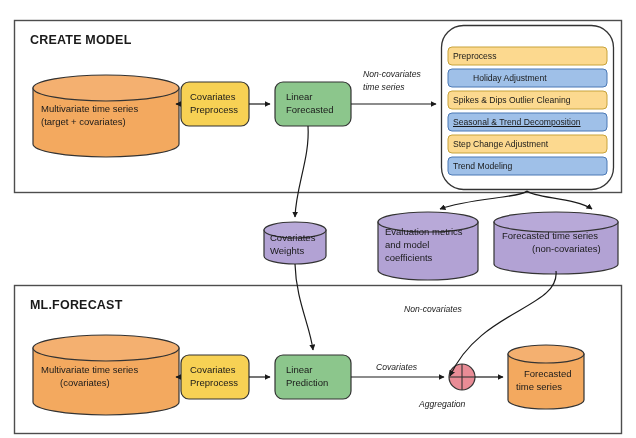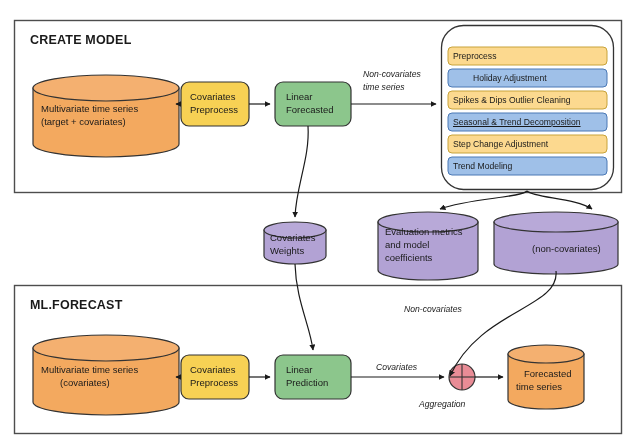--- a/index.html
+++ b/index.html
@@ -132,20 +132,21 @@
   <div class="txt steplabel" style="left:453px;top:131px;">Step Change Adjustment</div>
   <div class="txt steplabel" style="left:453px;top:153px;">Trend Modeling</div>
 
   <div class="txt nodelabel" style="left:270px;top:224px;">Covariates</div>
   <div class="txt nodelabel" style="left:270px;top:237px;">Weights</div>
 
   <div class="txt nodelabel" style="left:385px;top:218px;">Evaluation metrics</div>
   <div class="txt nodelabel" style="left:385px;top:231px;">and model</div>
   <div class="txt nodelabel" style="left:385px;top:244px;">coefficients</div>
 
+  <div class="txt nodelabel" style="left:502px;top:222px;">Forecasted time series</div>
   <div class="txt nodelabel" style="left:532px;top:235px;">(non-covariates)</div>
 
   <div class="txt grouplabel" style="left:30px;top:290px;">ML.FORECAST</div>
 
   <div class="txt nodelabel" style="left:41px;top:356px;">Multivariate time series</div>
   <div class="txt nodelabel" style="left:41px;top:369px;padding-left:19px;">(covariates)</div>
 
   <div class="txt nodelabel" style="left:190px;top:356px;">Covariates</div>
   <div class="txt nodelabel" style="left:190px;top:369px;">Preprocess</div>
 

